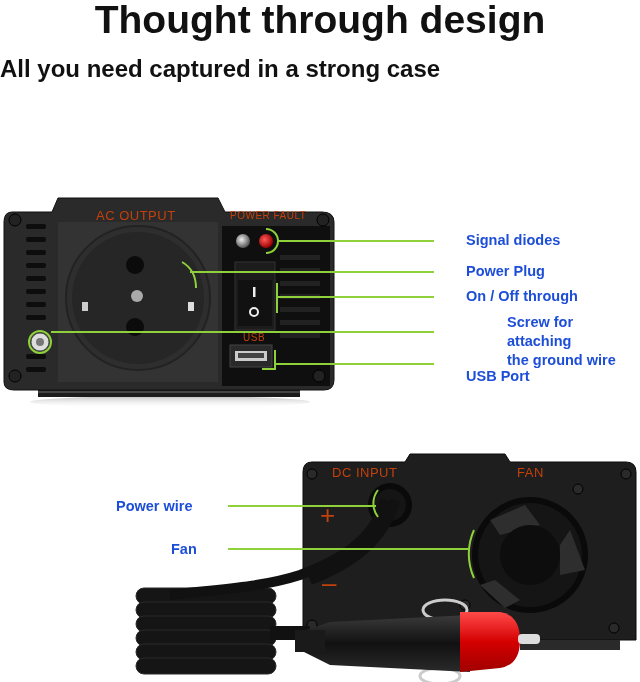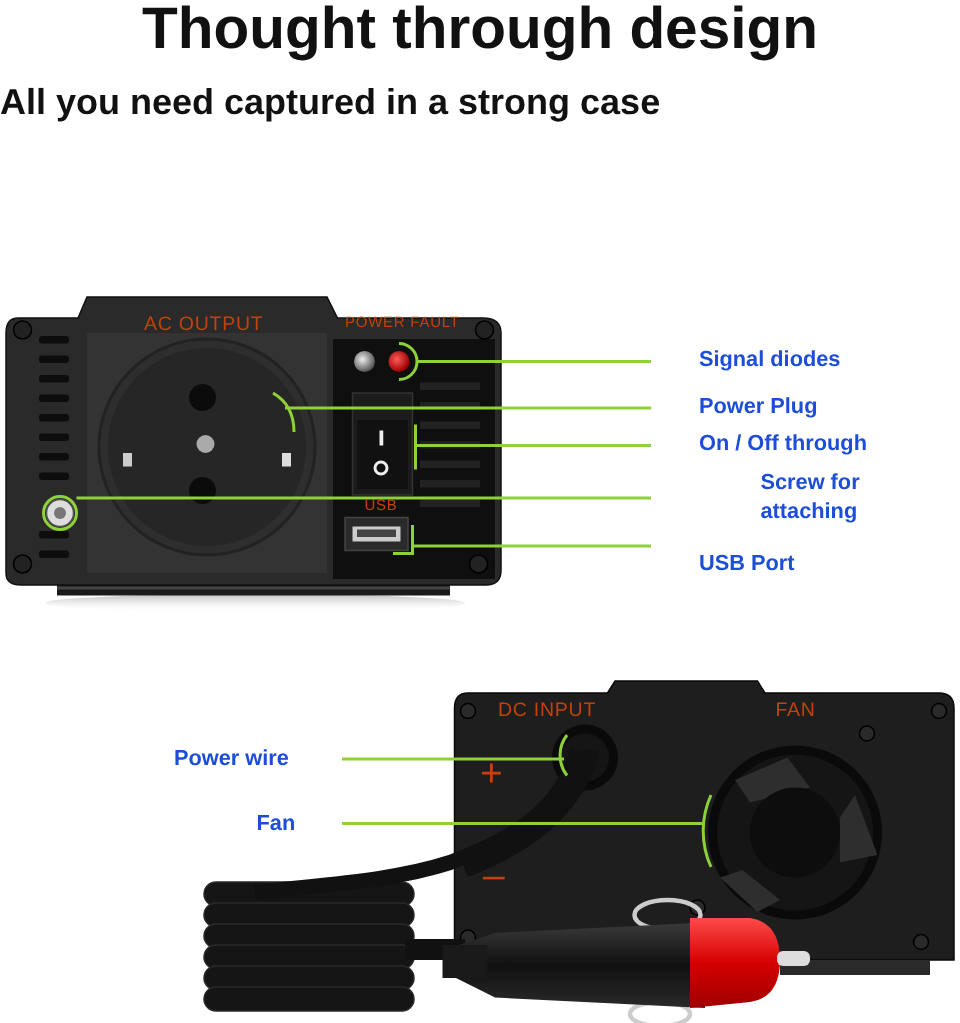--- a/index.html
+++ b/index.html
@@ -108,20 +108,21 @@
     <path d="M262,369 L275,369 L275,350"></path>
     <line x1="275" y1="364" x2="434" y2="364"></line>
   </g>
 </svg>
 
 <div class="label" style="left:466px;top:231px;">Signal diodes</div>
 <div class="label" style="left:466px;top:262px;">Power Plug</div>
 <div class="label" style="left:466px;top:287px;">On / Off through</div>
 <div class="label" style="left:466px;top:313px;margin-left:41px;">
   <div>Screw for attaching</div>
+  <div>the ground wire</div>
 </div>
 <div class="label" style="left:466px;top:355px;margin-top:12px;">USB Port</div>
 
 <svg class="abs" style="left:0;top:440px;" width="640" height="242" viewBox="0 440 640 242">
   <defs>
     <linearGradient id="plugbody" x1="0" y1="0" x2="0" y2="1">
       <stop offset="0" stop-color="#3a3a3a"></stop>
         <stop offset="0.5" stop-color="#111"></stop>
         <stop offset="1" stop-color="#2a2a2a"></stop>
     </linearGradient>

